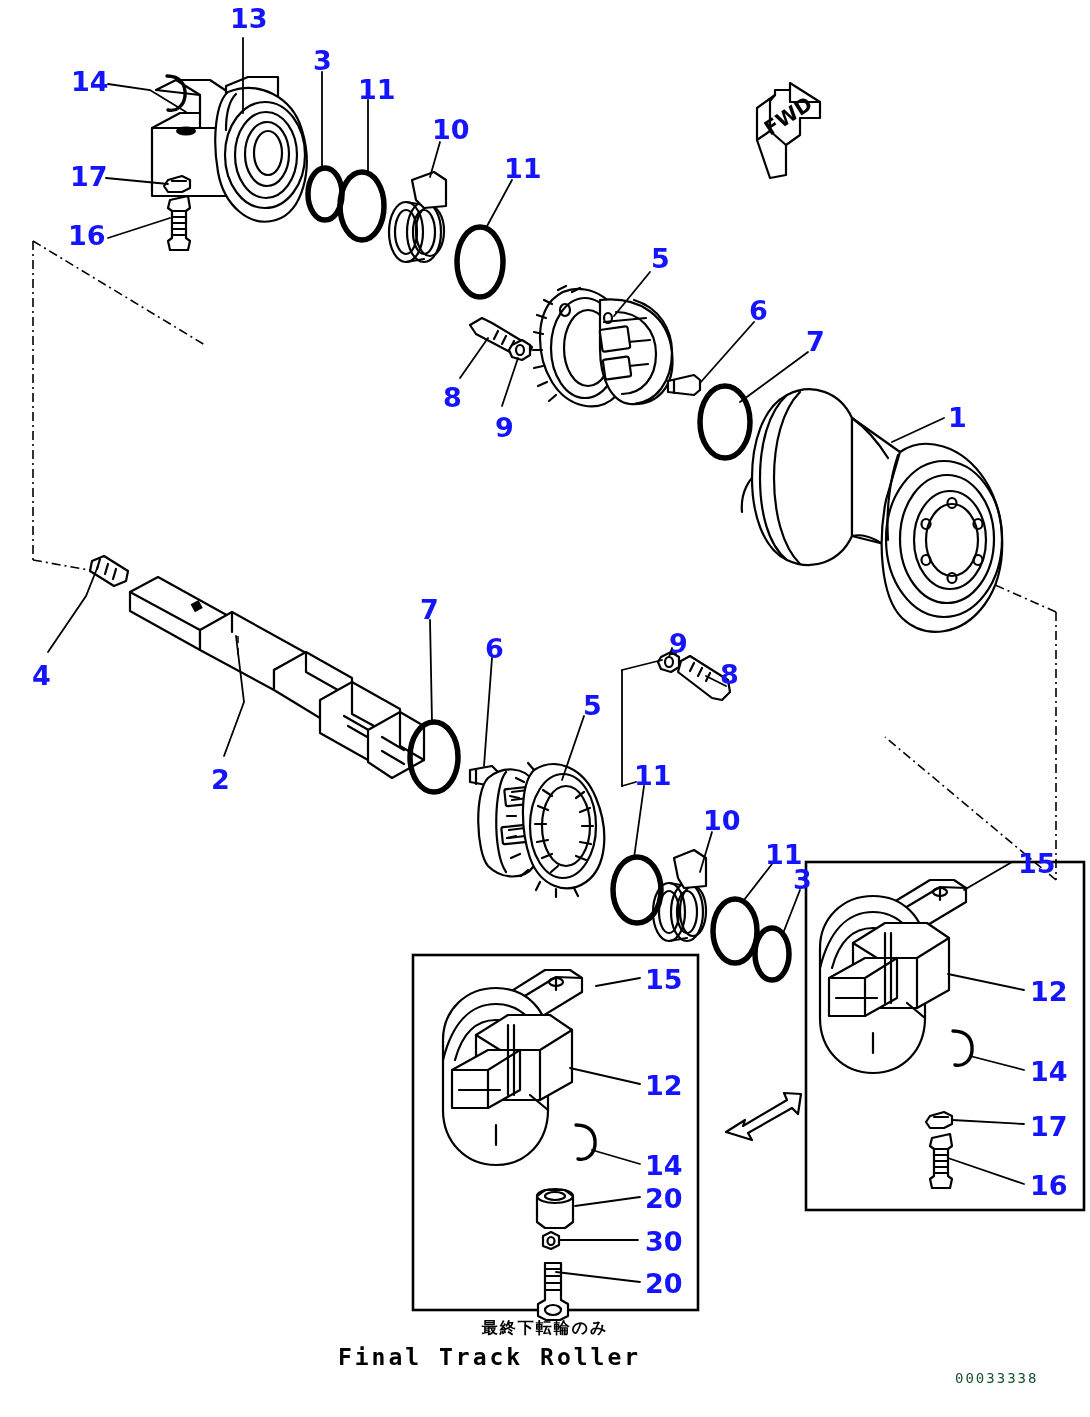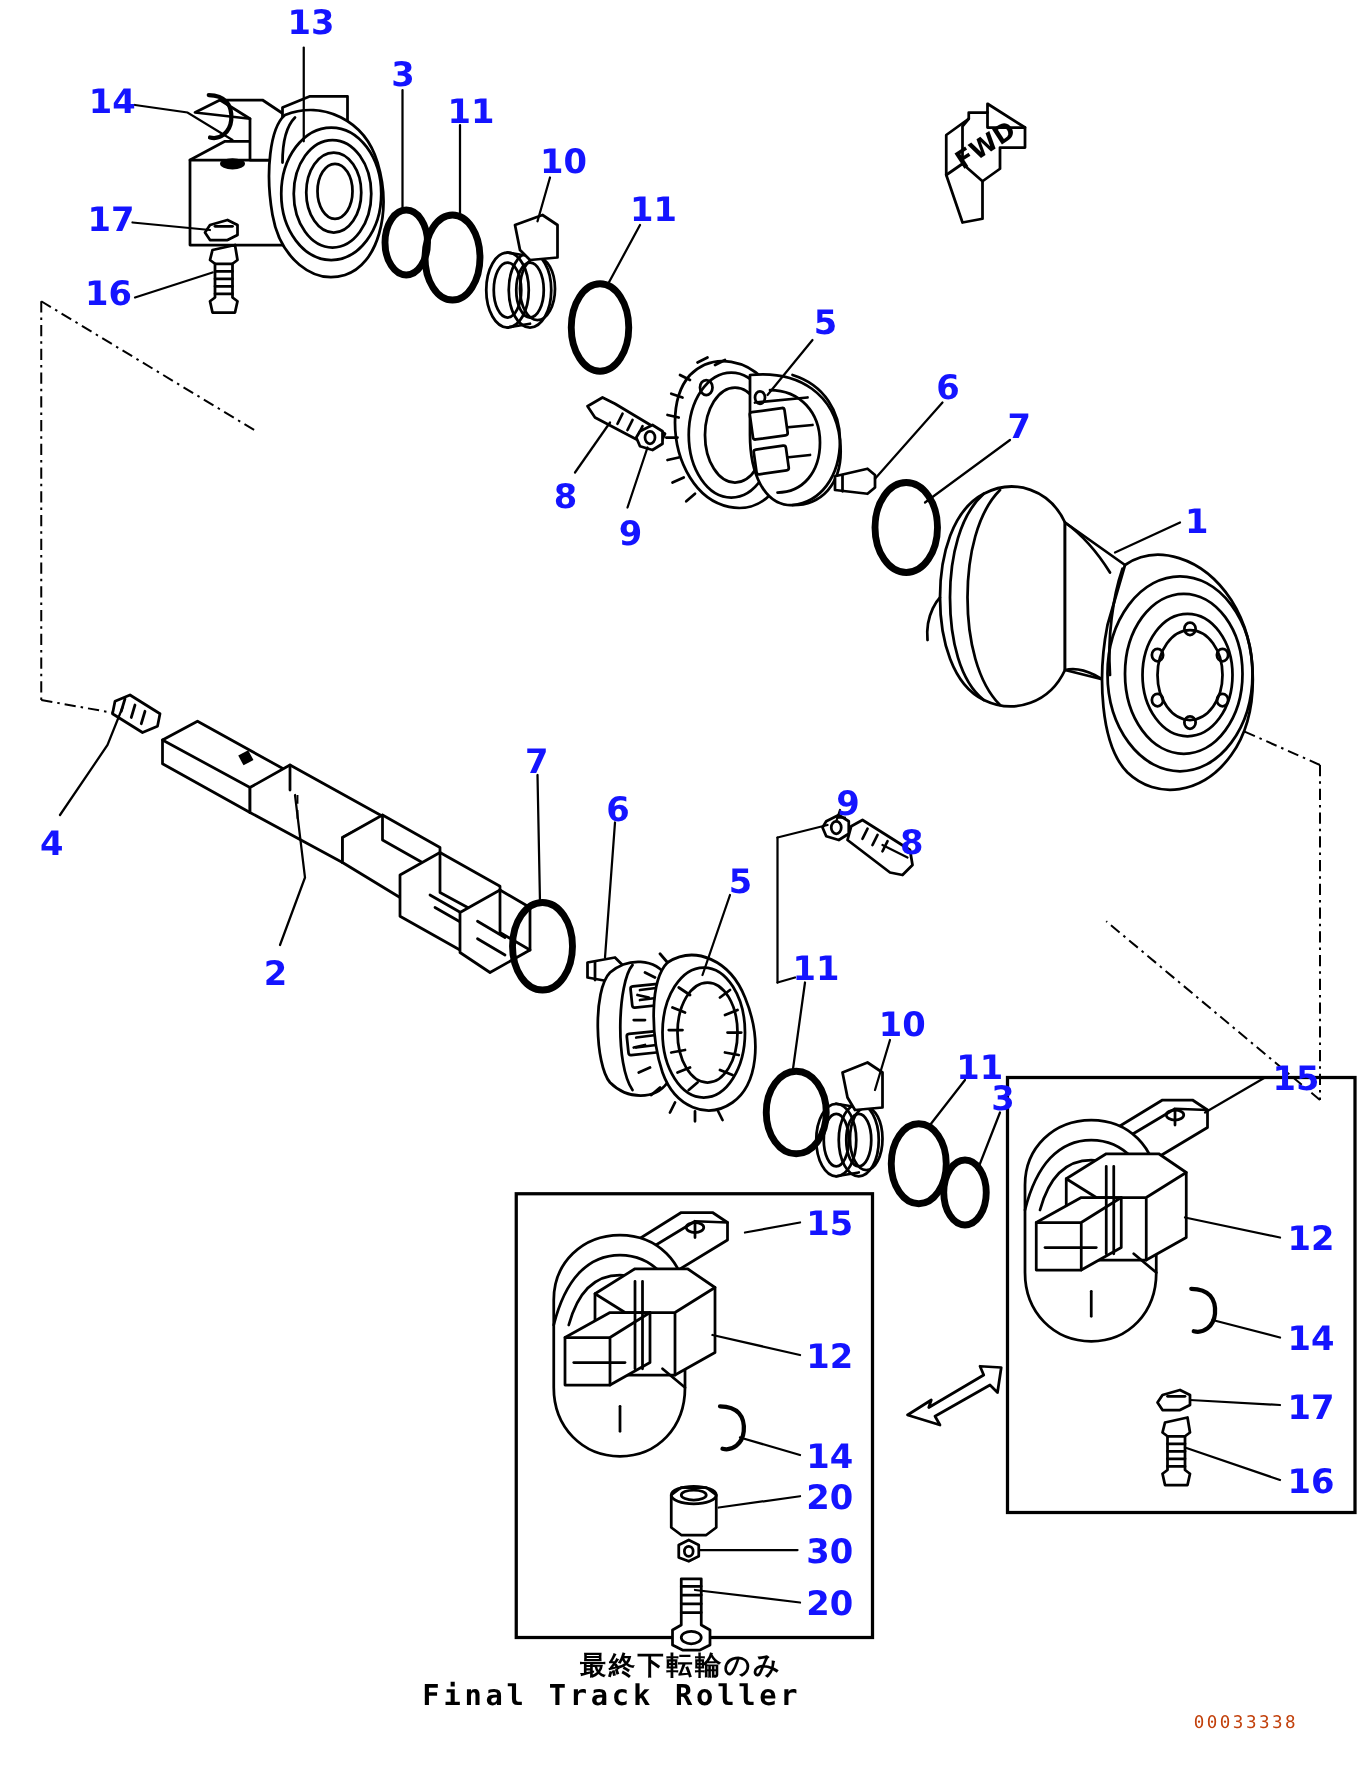--- a/index.html
+++ b/index.html
@@ -1,23 +1,23 @@
 <!DOCTYPE html>
 <html><head>
 <meta charset="utf-8">
 <style>
   html,body{margin:0;padding:0;background:#fff;}
   body{font-family:"DejaVu Sans",sans-serif;}
   #sheet{position:relative;width:1090px;height:1417px;background:#ffffff;overflow:hidden;}
   #svgroot{position:absolute;left:0;top:0;width:1090px;height:1417px;}
   .lbl{position:absolute;color:#1414ff;font-family:"DejaVu Sans",sans-serif;font-weight:bold;font-size:27px;line-height:27px;letter-spacing:0px;white-space:nowrap;}
   .cap{position:absolute;color:#000;font-family:"DejaVu Sans Mono",monospace;white-space:nowrap;}
-  .cap-jp{font-family:"DejaVu Sans",sans-serif;font-size:21px;font-weight:bold;letter-spacing:2px;}
+  .cap-jp{font-family:"DejaVu Sans",sans-serif;font-size:16px;font-weight:bold;letter-spacing:2px;}
   .cap-en{font-family:"DejaVu Sans Mono",monospace;font-size:23px;font-weight:bold;letter-spacing:3px;}
-  .code{position:absolute;color:#c2410c;font-family:"DejaVu Sans Mono",monospace;font-size:14px;letter-spacing:2px;}
+  .code{position:absolute;color:#14532d;font-family:"DejaVu Sans Mono",monospace;font-size:14px;letter-spacing:2px;}
   .fwd-txt{font-family:"DejaVu Sans",sans-serif;font-weight:bold;font-size:20px;fill:#000;}
 </style>
 </head>
 <body>
 
 <div id="sheet">
 
 <svg id="svgroot" viewBox="0 0 1090 1417">
   <defs>
     <style>

